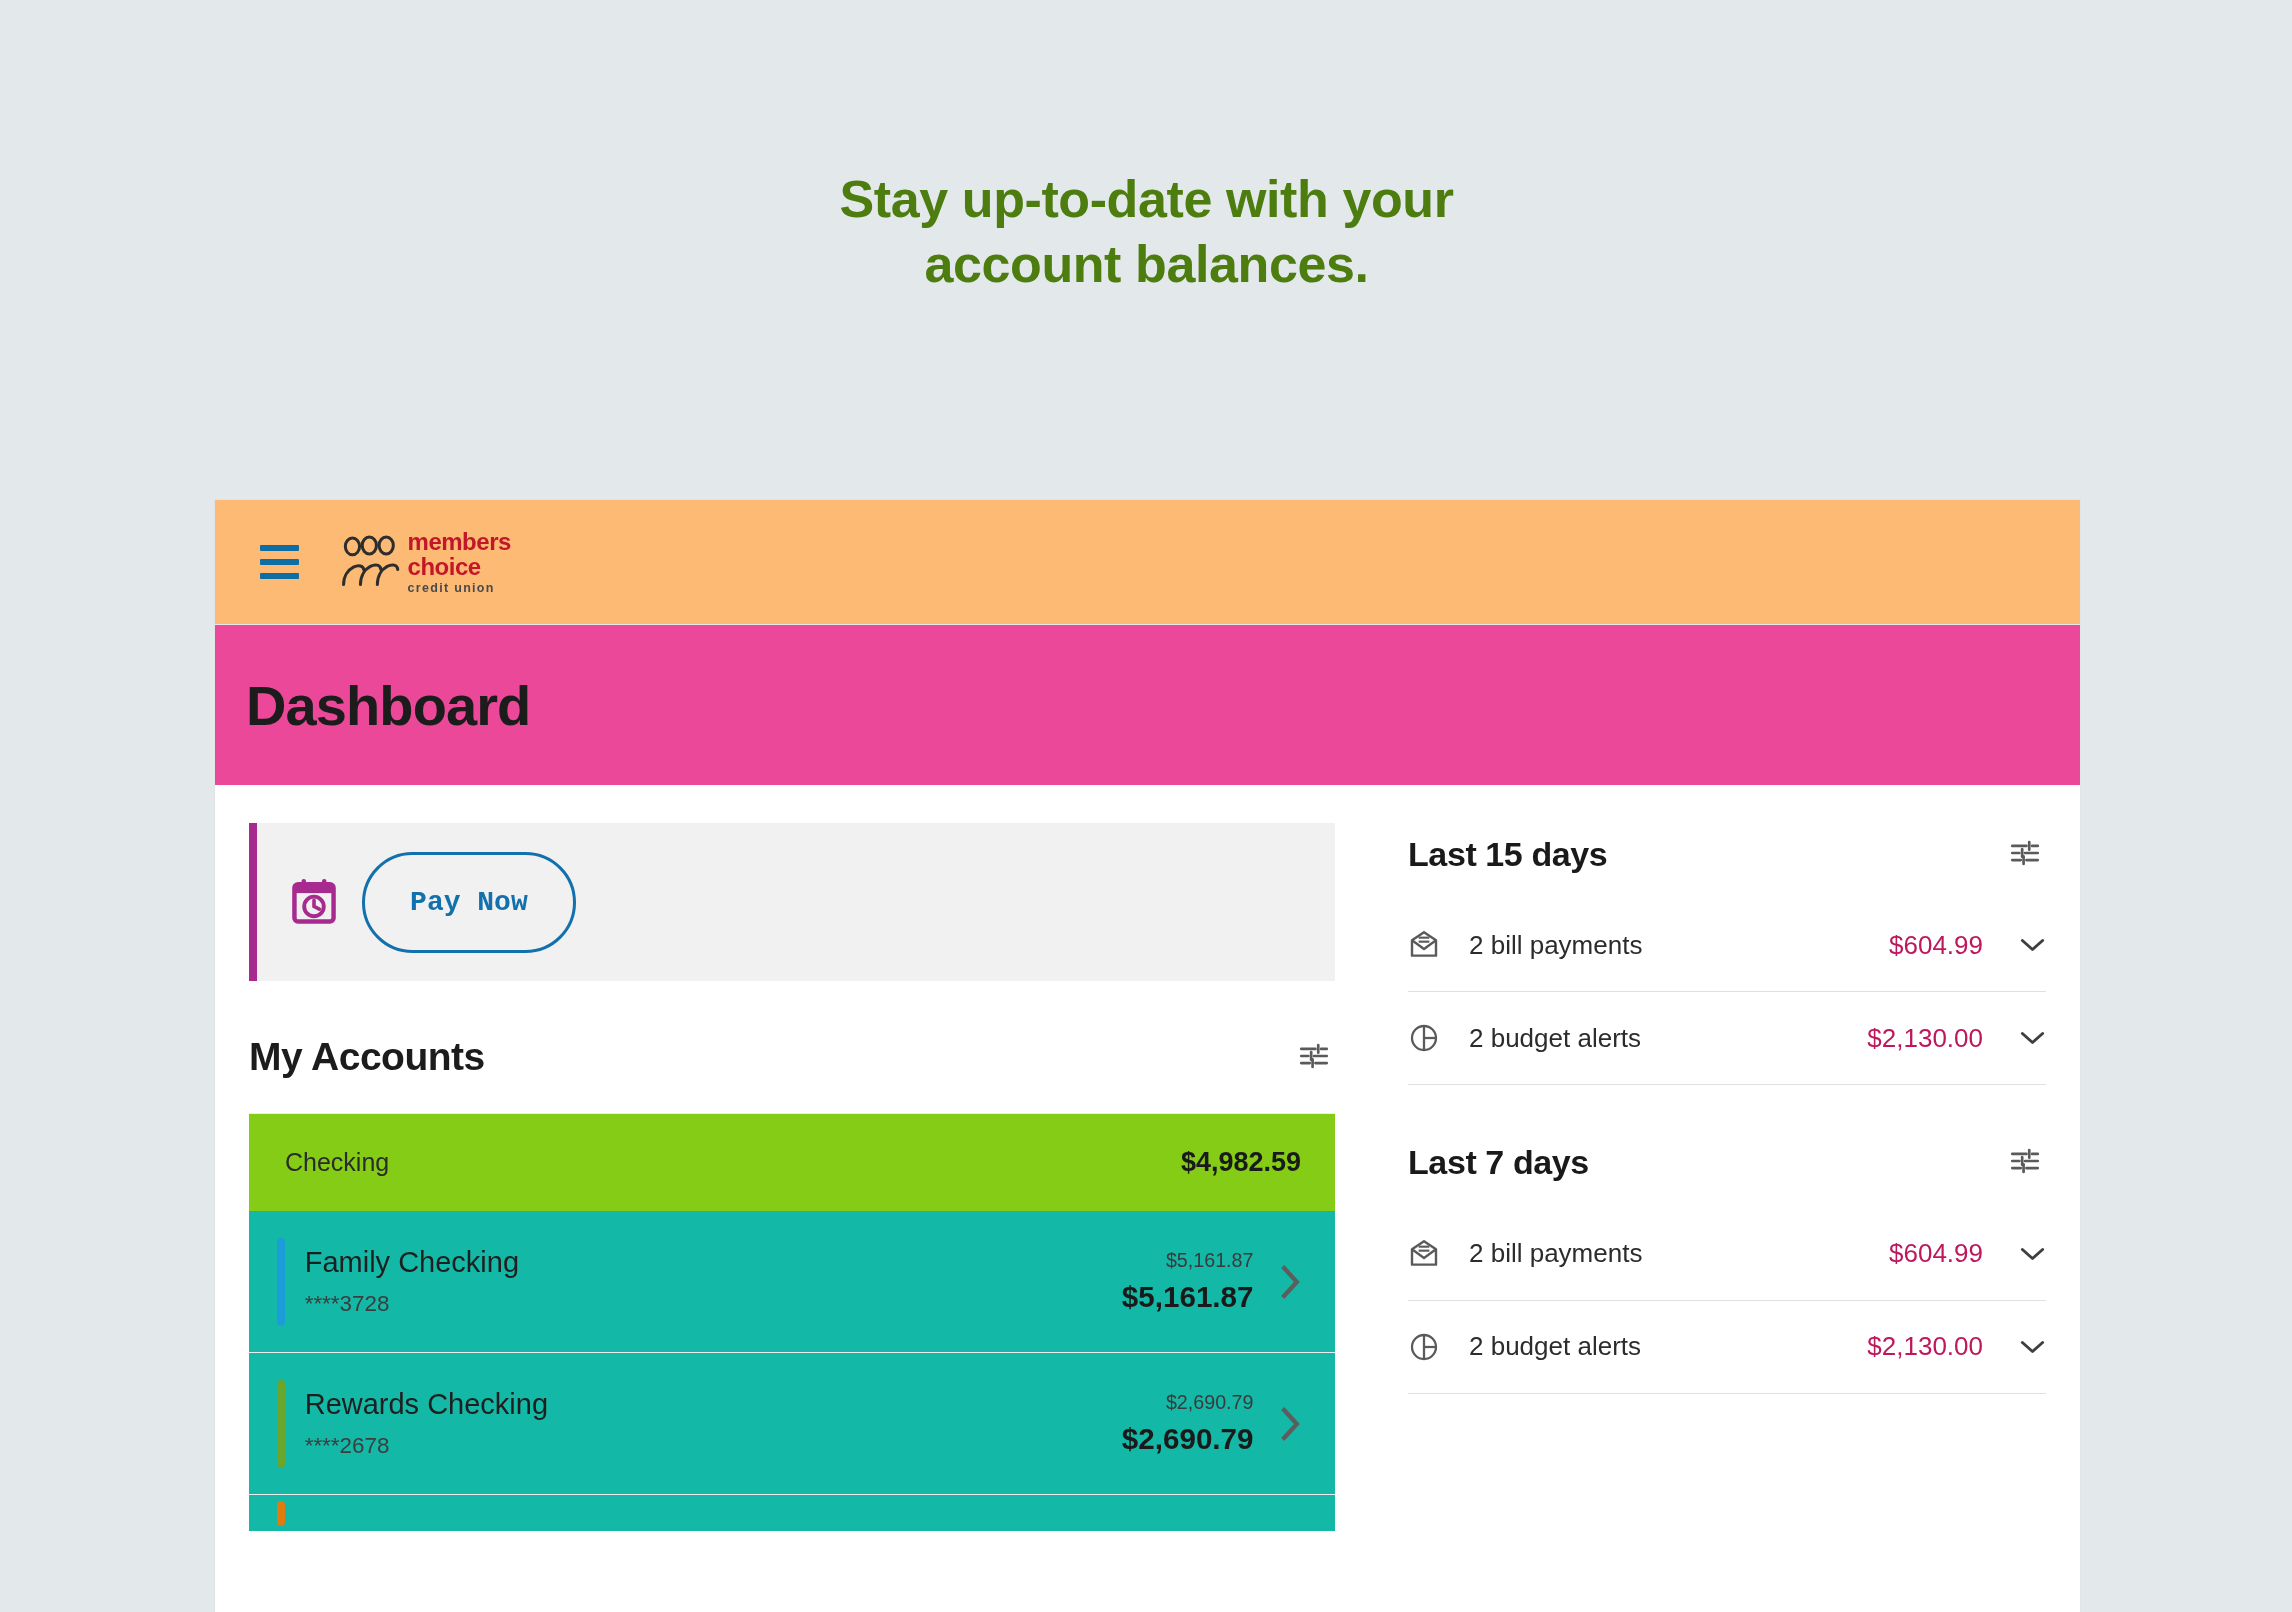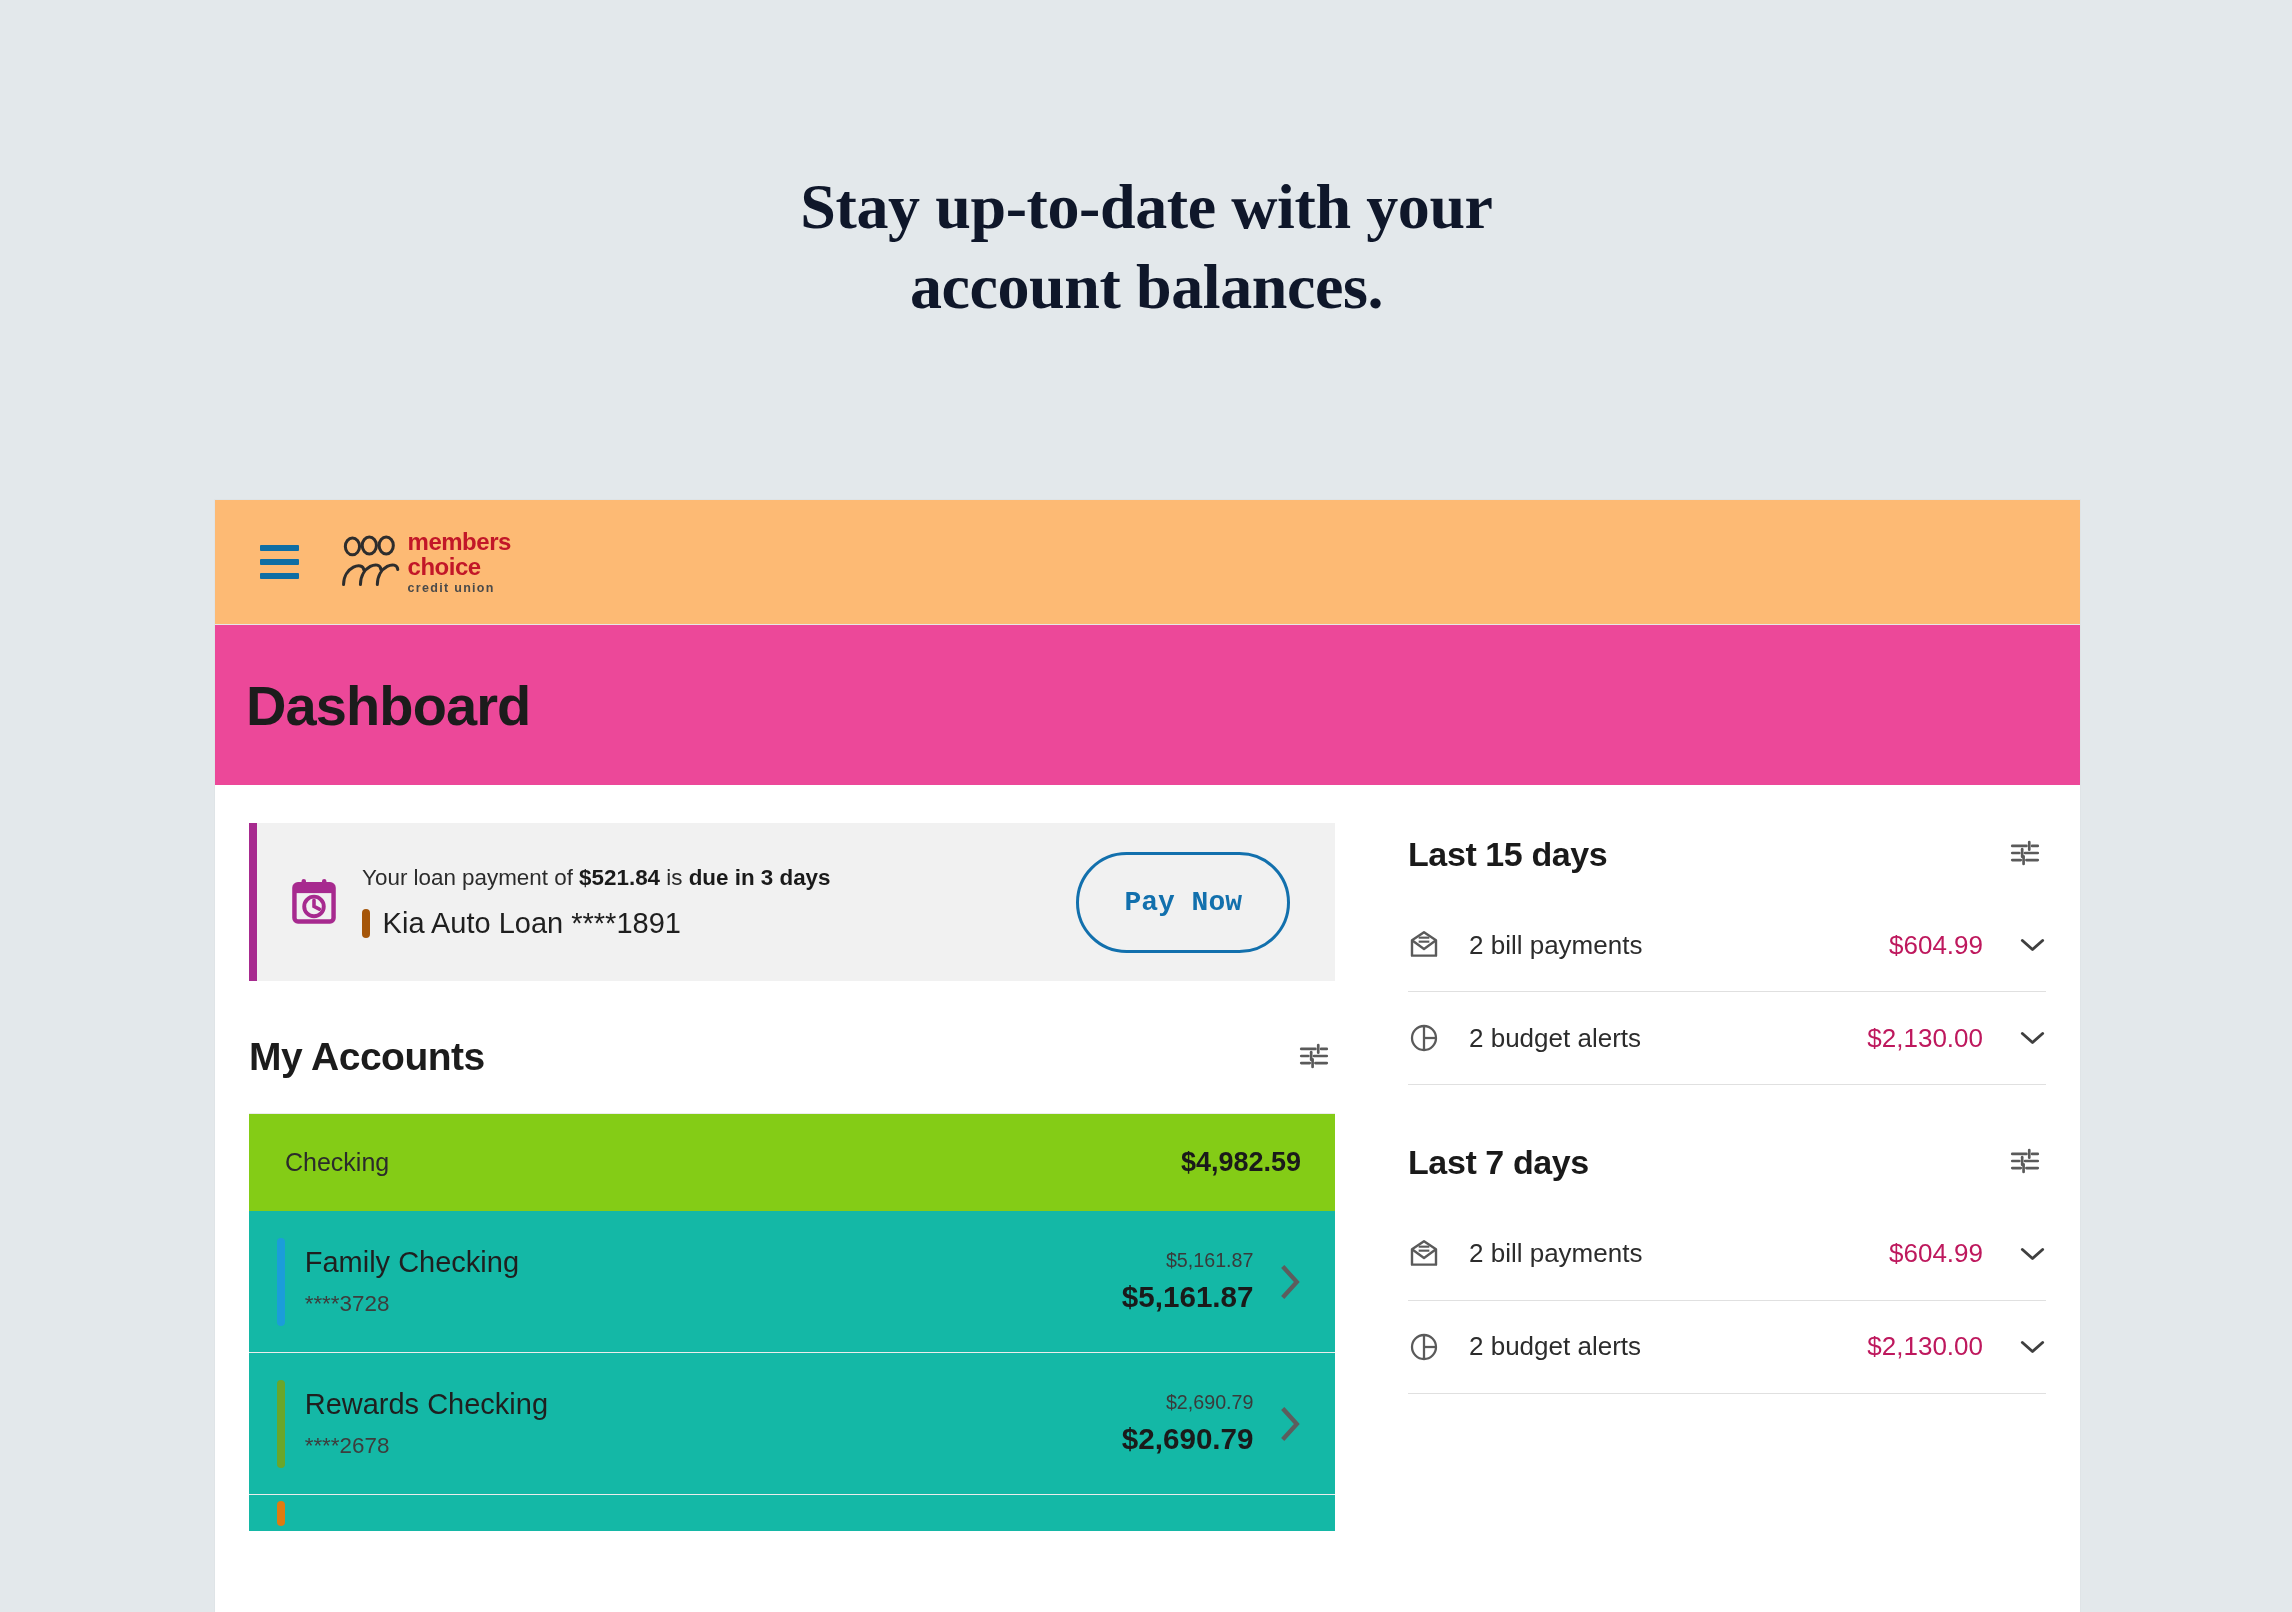--- a/index.html
+++ b/index.html
@@ -10,26 +10,25 @@
     overflow: hidden;
   }
 
   
   .hero {
     width: 2293px;
     padding-top: 167px;
     text-align: center;
   }
   .hero-title {
-    font-size: 64px;
+    font-size: 52px;
     font-weight: 700;
     line-height: 1.25;
-    color: #0f172a;
+    color: #4d7c0f;
     letter-spacing: -0.4px;
-    font-family: Liberation Serif, serif;
   }
 
   
   .app-window {
     position: absolute;
     left: 215px;
     top: 500px;
     width: 1865px;
     height: 1112px;
     background: #ffffff;
@@ -318,29 +317,20 @@
         <div class="alert-icon">
           <svg width="48" height="50" viewBox="0 0 54 56">
             <rect x="5" y="8" width="44" height="42" rx="4" fill="none" stroke="#a72a8f" stroke-width="5"></rect>
             <rect x="5" y="8" width="44" height="10" fill="#a72a8f"></rect>
             <rect x="13" y="2" width="5" height="10" rx="2.5" fill="#a72a8f"></rect>
             <rect x="36" y="2" width="5" height="10" rx="2.5" fill="#a72a8f"></rect>
             <circle cx="27" cy="33" r="11" fill="none" stroke="#a72a8f" stroke-width="4.4"></circle>
             <path d="M27 26 L27 33 L33 36" fill="none" stroke="#a72a8f" stroke-width="4" stroke-linecap="round"></path>
           </svg>
         </div>
-        <div class="alert-text">
-          <div class="alert-line1">
-            <span>Your loan payment of </span><b>$521.84</b><span> is </span><b>due in 3 days</b>
-          </div>
-          <div class="alert-line2">
-            <span class="loan-bar" style="background: rgb(165, 86, 10);"></span>
-            <span>Kia Auto Loan ****1891</span>
-          </div>
-        </div>
         <button class="pay-now" style="border-color: rgb(18, 112, 173); color: rgb(18, 112, 173);">Pay Now</button>
       </div>
 
       <div class="section-head">
         <div class="section-title">My Accounts</div>
         <div class="tune-icon">
           <svg width="34" height="34" viewBox="0 0 24 24">
             <g stroke="#5a5a5a" stroke-width="1.9" stroke-linecap="round">
               <line x1="3" y1="7" x2="13" y2="7"></line>
               <line x1="17" y1="7" x2="21" y2="7"></line>

